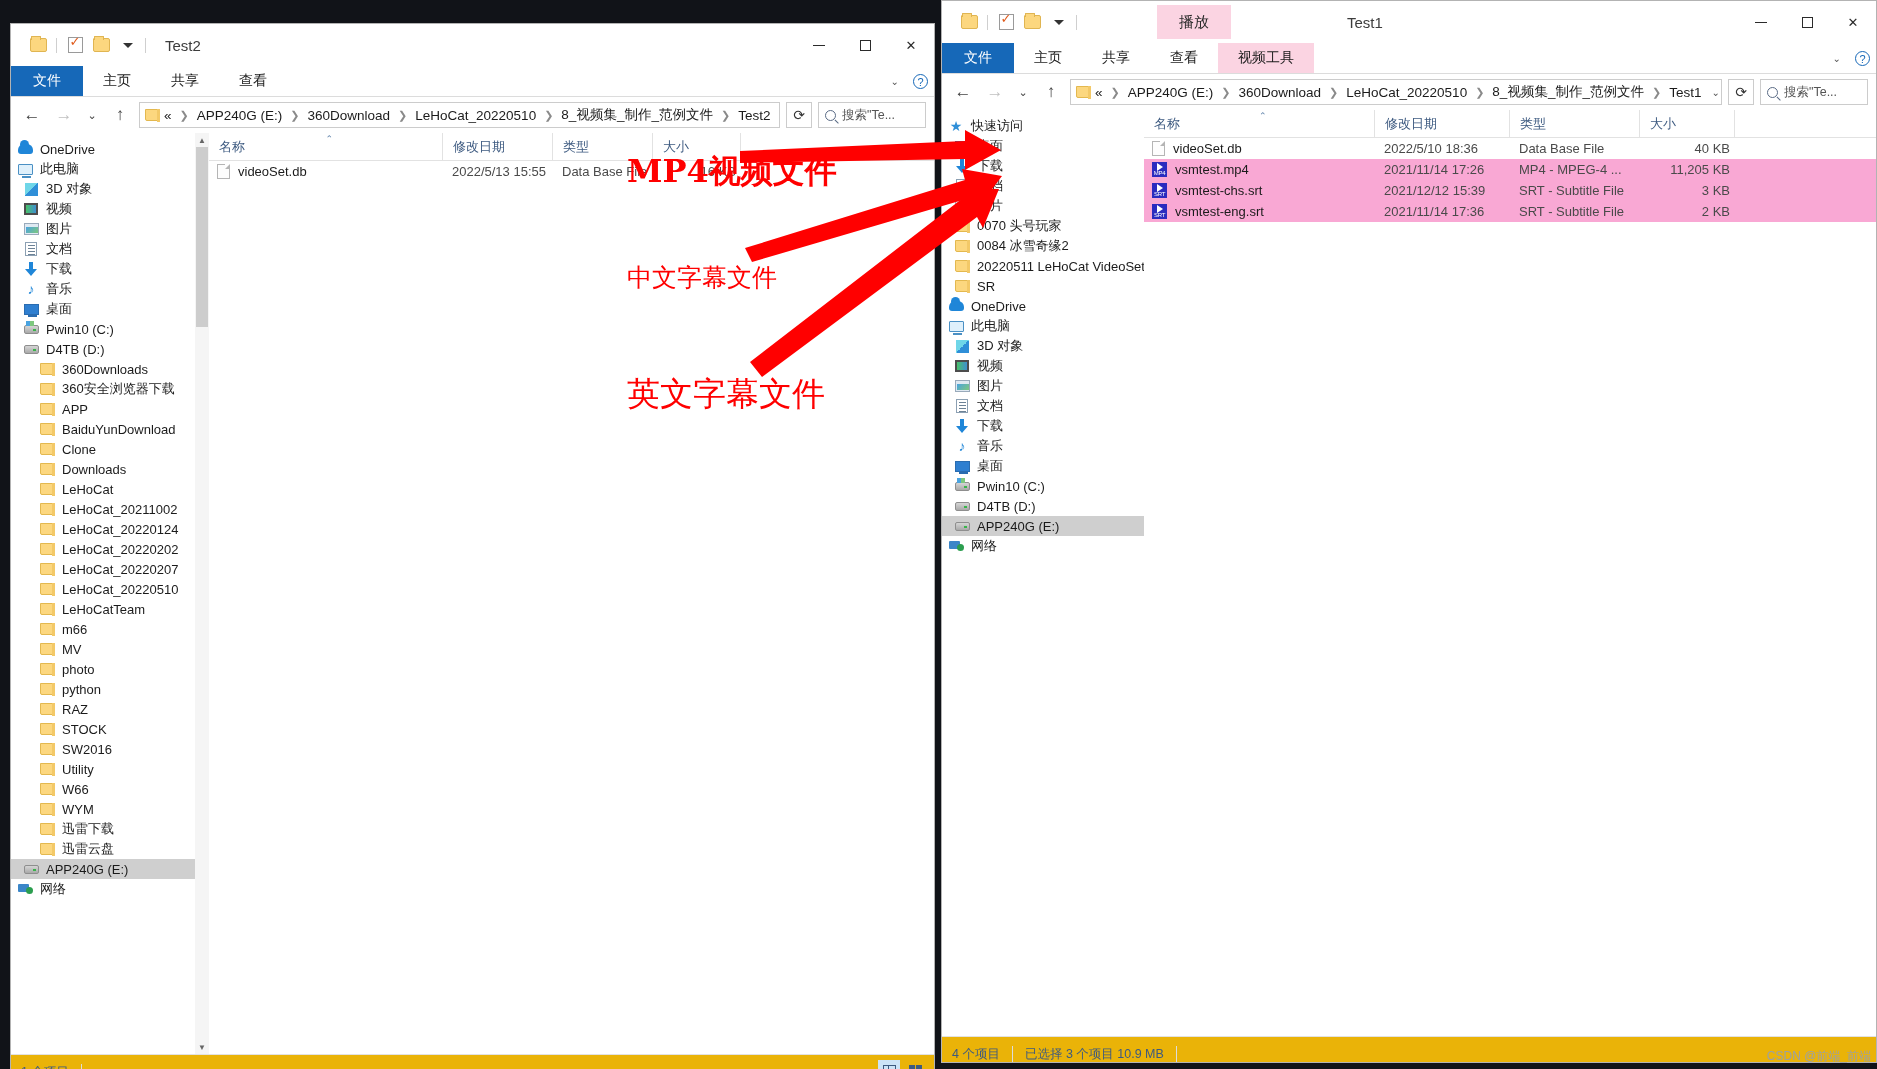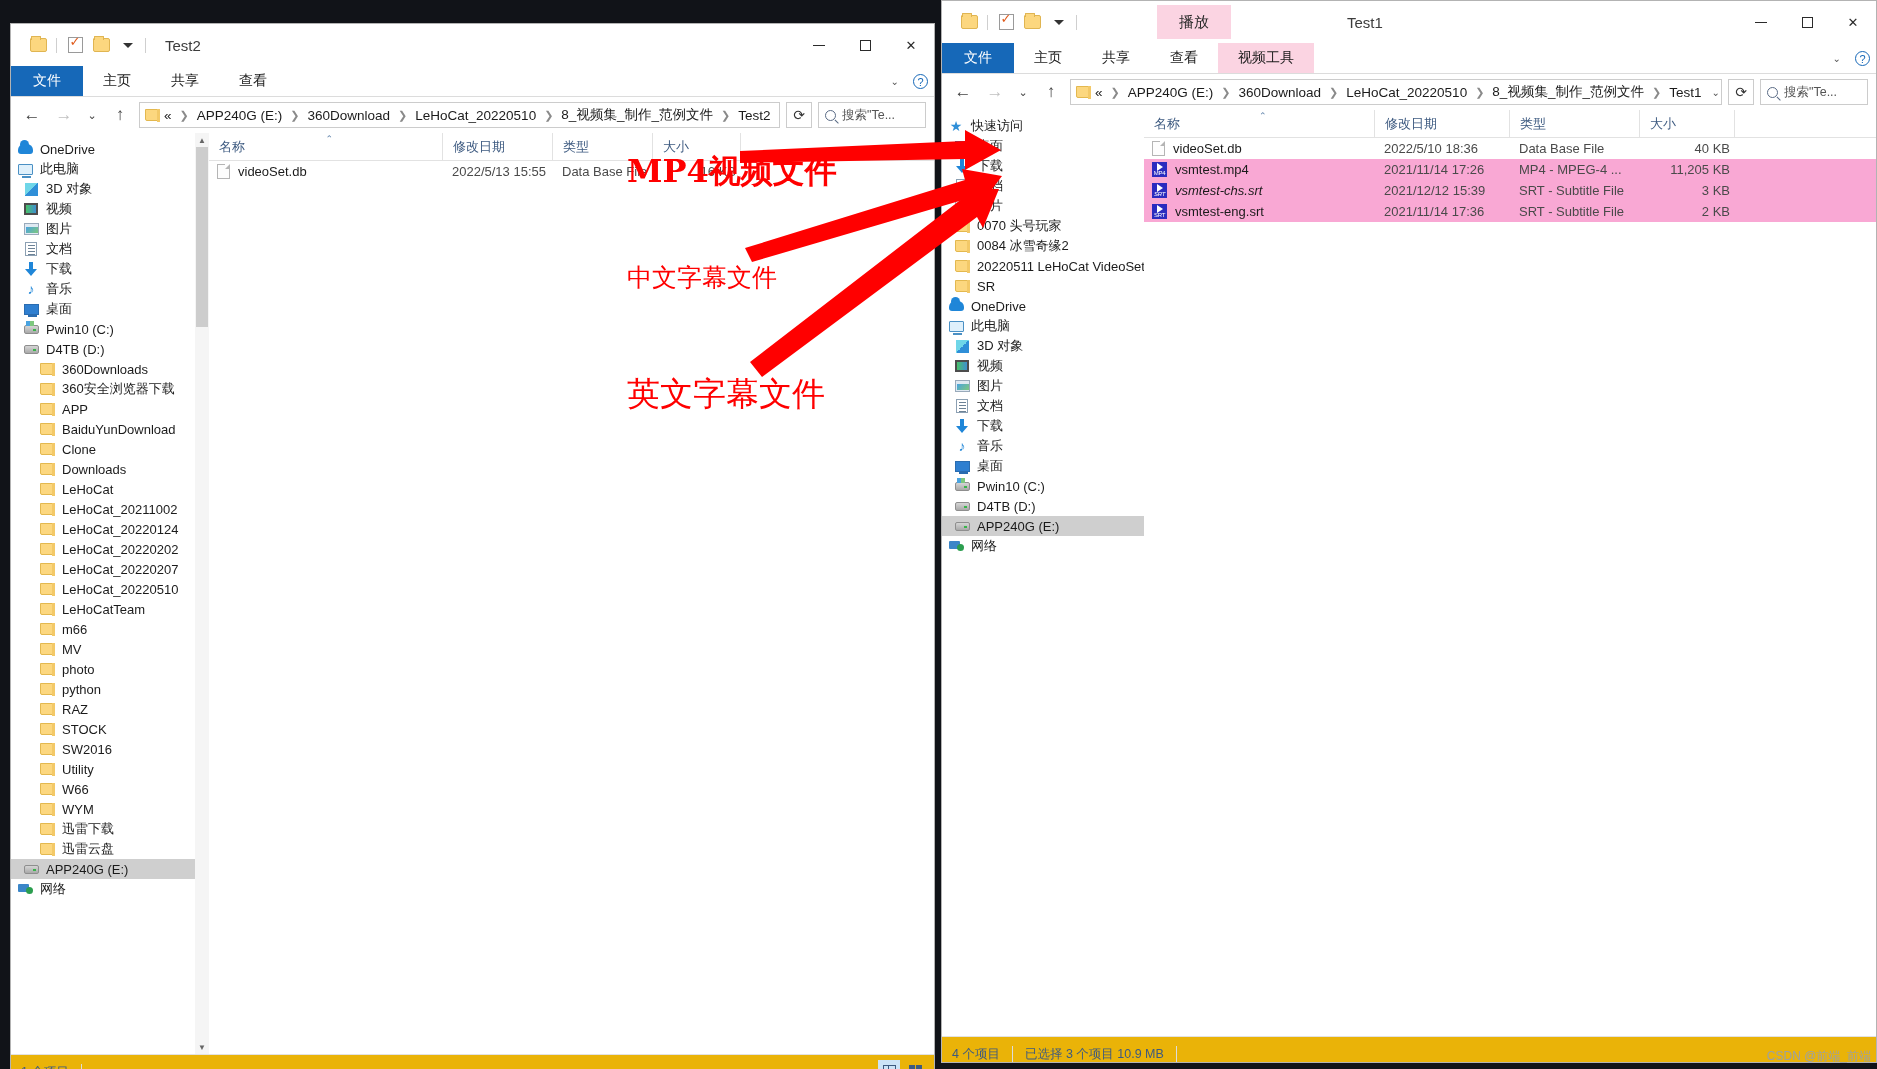--- a/index.html
+++ b/index.html
@@ -799,21 +799,21 @@
                 <span class="tag">MP4</span>
               </span>
               <span>vsmtest.mp4</span>
             </div>
             <div class="cell c-date" style="flex-basis: 135px;">2021/11/14 17:26</div>
             <div class="cell c-type" style="flex-basis: 130px;">MP4 - MPEG-4 ...</div>
             <div class="cell c-size" style="flex-basis: 95px;">11,205 KB</div>
             <div class="cell c-rest"></div>
           </div>
           <div class="row sel">
-            <div class="cell c-name" style="flex-basis: 230px; font-style: italic;">
+            <div class="cell c-name" style="flex-basis: 230px;">
               <span class="f-media">
                 <span class="tri"></span>
                 <span class="tag">SRT</span>
               </span>
               <span>vsmtest-chs.srt</span>
             </div>
             <div class="cell c-date" style="flex-basis: 135px;">2021/12/12 15:39</div>
             <div class="cell c-type" style="flex-basis: 130px;">SRT - Subtitle File</div>
             <div class="cell c-size" style="flex-basis: 95px;">3 KB</div>
             <div class="cell c-rest"></div>

